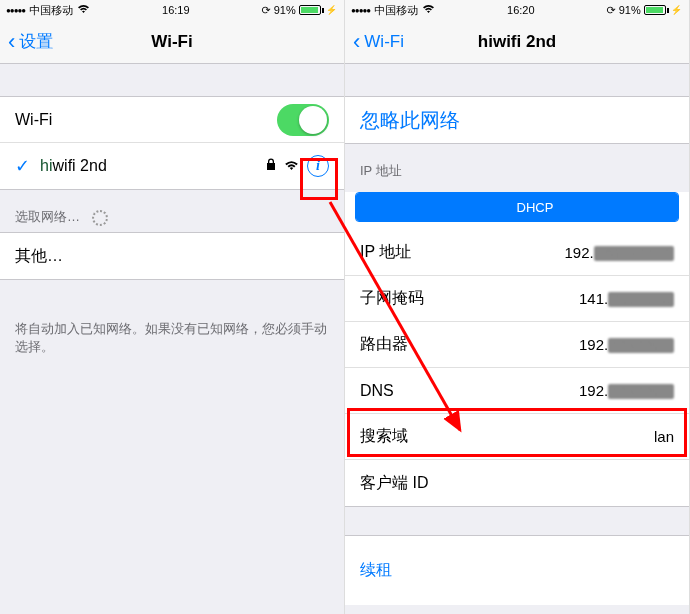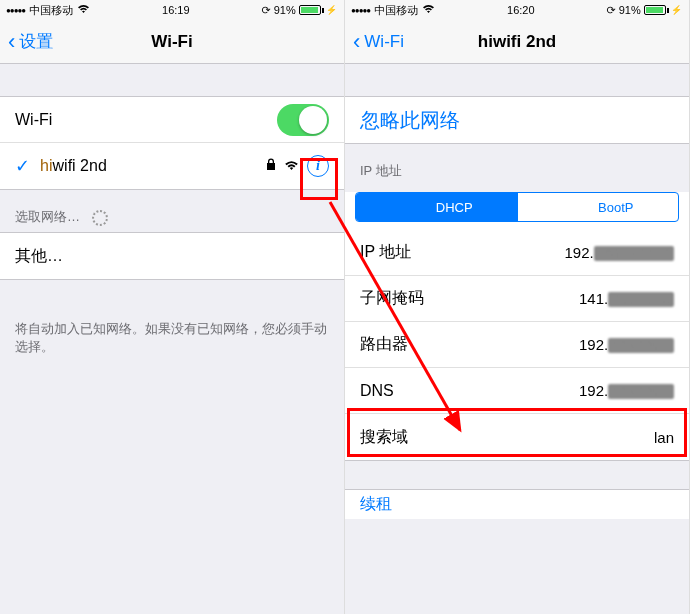--- a/index.html
+++ b/index.html
@@ -148,21 +148,21 @@
     padding: 0 4px;
     font-size: 13px;
   }
   .red-box {
     border: 3px solid #ff0000;
     position: absolute;
     pointer-events: none;
     z-index: 50;
   }
   .forget-link { color: #007aff; font-size: 20px; }
-  .renew-link { color: #007aff; font-size: 16px; padding: 4px 15px; }
+  .renew-link { color: #007aff; font-size: 16px; padding: 24px 15px; }
   svg.annotation { position: absolute; left:0; top:0; pointer-events:none; z-index:60; }
   .battery { display:inline-flex; align-items:center; }
   .battery-body { width:22px; height:10px; border:1px solid #000; border-radius:2px; position:relative; }
   .battery-fill { position:absolute; left:1px; top:1px; bottom:1px; width:85%; background:#4cd964; }
   .battery-tip { width:2px; height:5px; background:#000; margin-left:1px; }
 </style>
 </head>
 <body>
 
 <div class="phone">
@@ -201,21 +201,21 @@
   <div class="section-gap"></div>
   <div class="cell-group">
     <div class="cell">
       <span class="cell-label">Wi-Fi</span>
       <div class="toggle on">
           <div class="knob"></div>
         </div>
     </div>
     <div class="cell">
       <span class="check">✓</span>
-      <span class="cell-label"><span style="color:#a16207">hi</span>wifi 2nd</span>
+      <span class="cell-label"><span style="color:#14532d">hi</span>wifi 2nd</span>
       <span class="lock-wifi">
         <span>
           <svg width="10" height="13" viewBox="0 0 10 13">
               <path d="M2 5 V3.5 a3 3 0 0 1 6 0 V5 h1 v7 H1 V5 Z M3.3 5 h3.4 V3.5 a1.7 1.7 0 0 0 -3.4 0 Z" fill="#000"></path>
             </svg>
         </span>
         <span>
           <svg width="15" height="11" viewBox="0 0 15 11">
               <path d="M7.5 10 L9.2 8.1 Q7.5 6.6 5.8 8.1 Z M3.5 6 Q7.5 2.6 11.5 6 L10.1 7.4 Q7.5 5.1 4.9 7.4 Z M1.2 3.8 Q7.5 -1.3 13.8 3.8 L12.4 5.2 Q7.5 1 2.6 5.2 Z" fill="#000"></path>
             </svg>
@@ -278,21 +278,20 @@
   <div class="cell-group">
     <div class="cell">
       <span class="forget-link">忽略此网络</span>
     </div>
   </div>
 
   <div class="section-header">IP 地址</div>
   <div class="cell-group" style="border-top:none">
     <div class="seg-control">
       <div class="seg active">DHCP</div>
-      <div class="seg">BootP</div>
     </div>
     <div style="height:8px"></div>
     <div class="cell">
       <span class="cell-label">IP 地址</span>
       <span class="cell-value"><span>192.</span><span class="blurred">168.199.128</span></span>
     </div>
     <div class="cell">
       <span class="cell-label">子网掩码</span>
       <span class="cell-value"><span>141.</span><span class="blurred">255.255.0</span></span>
     </div>
@@ -300,20 +299,23 @@
       <span class="cell-label">路由器</span>
       <span class="cell-value"><span>192.</span><span class="blurred">168.199.1</span></span>
     </div>
     <div class="cell">
       <span class="cell-label">DNS</span>
       <span class="cell-value"><span>192.</span><span class="blurred">168.199.1</span></span>
     </div>
     <div class="cell">
       <span class="cell-label">搜索域</span>
       <span class="cell-value">lan</span>
+    </div>
+    <div class="cell">
+      <span class="cell-label">客户端 ID</span>
     </div>
   </div>
 
   <div style="height:28px"></div>
   <div class="cell-group" style="border-bottom:none">
     <div class="renew-link">续租</div>
   </div>
 
   <div class="red-box" style="left:2px; top:408px; width:340px; height:49px;"></div>
 </div>

